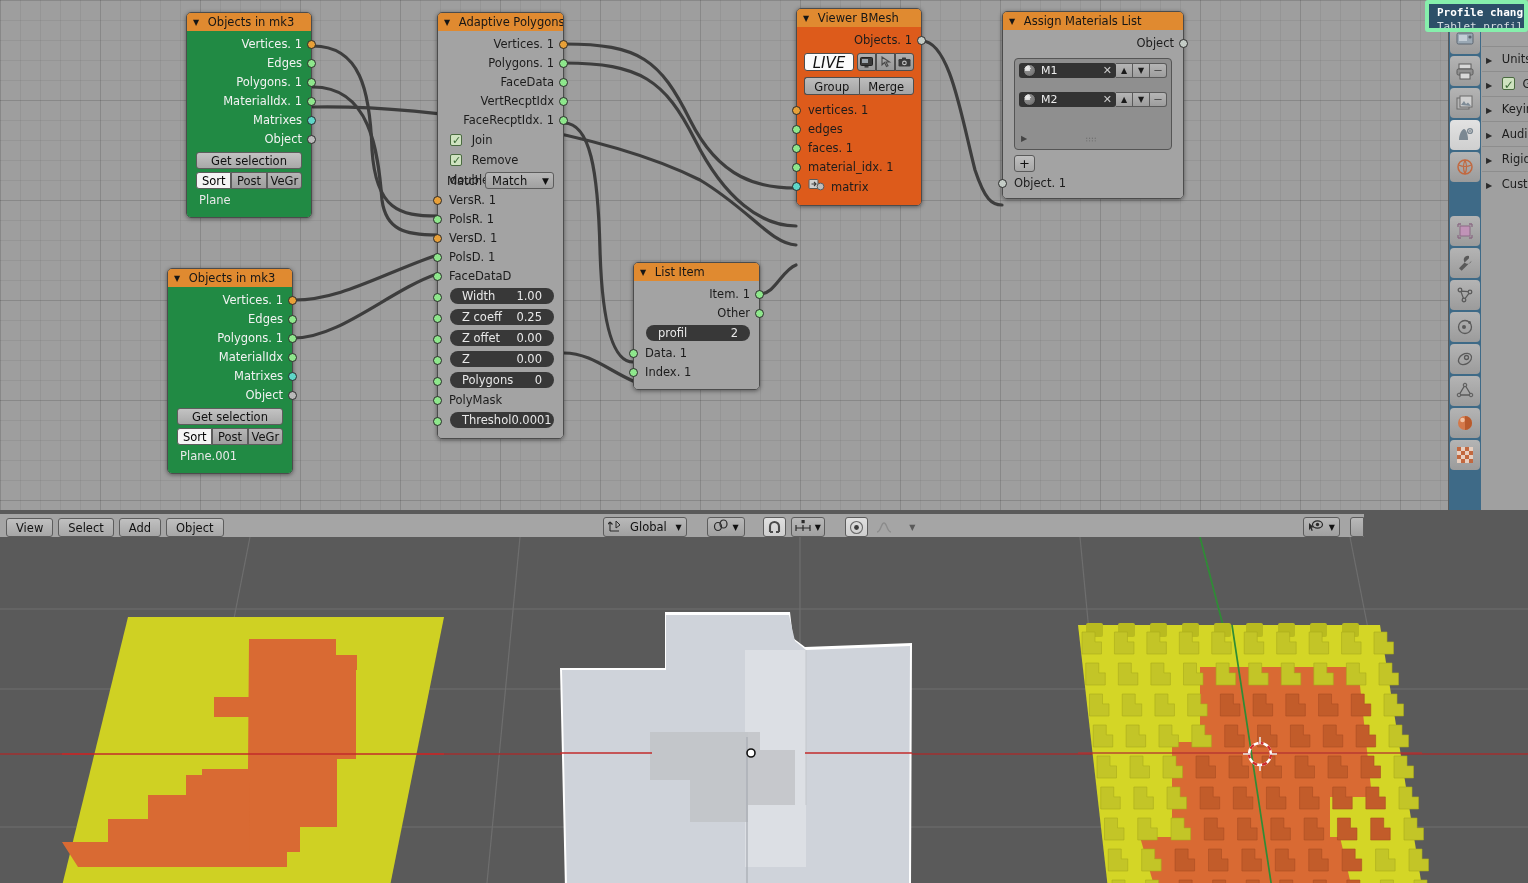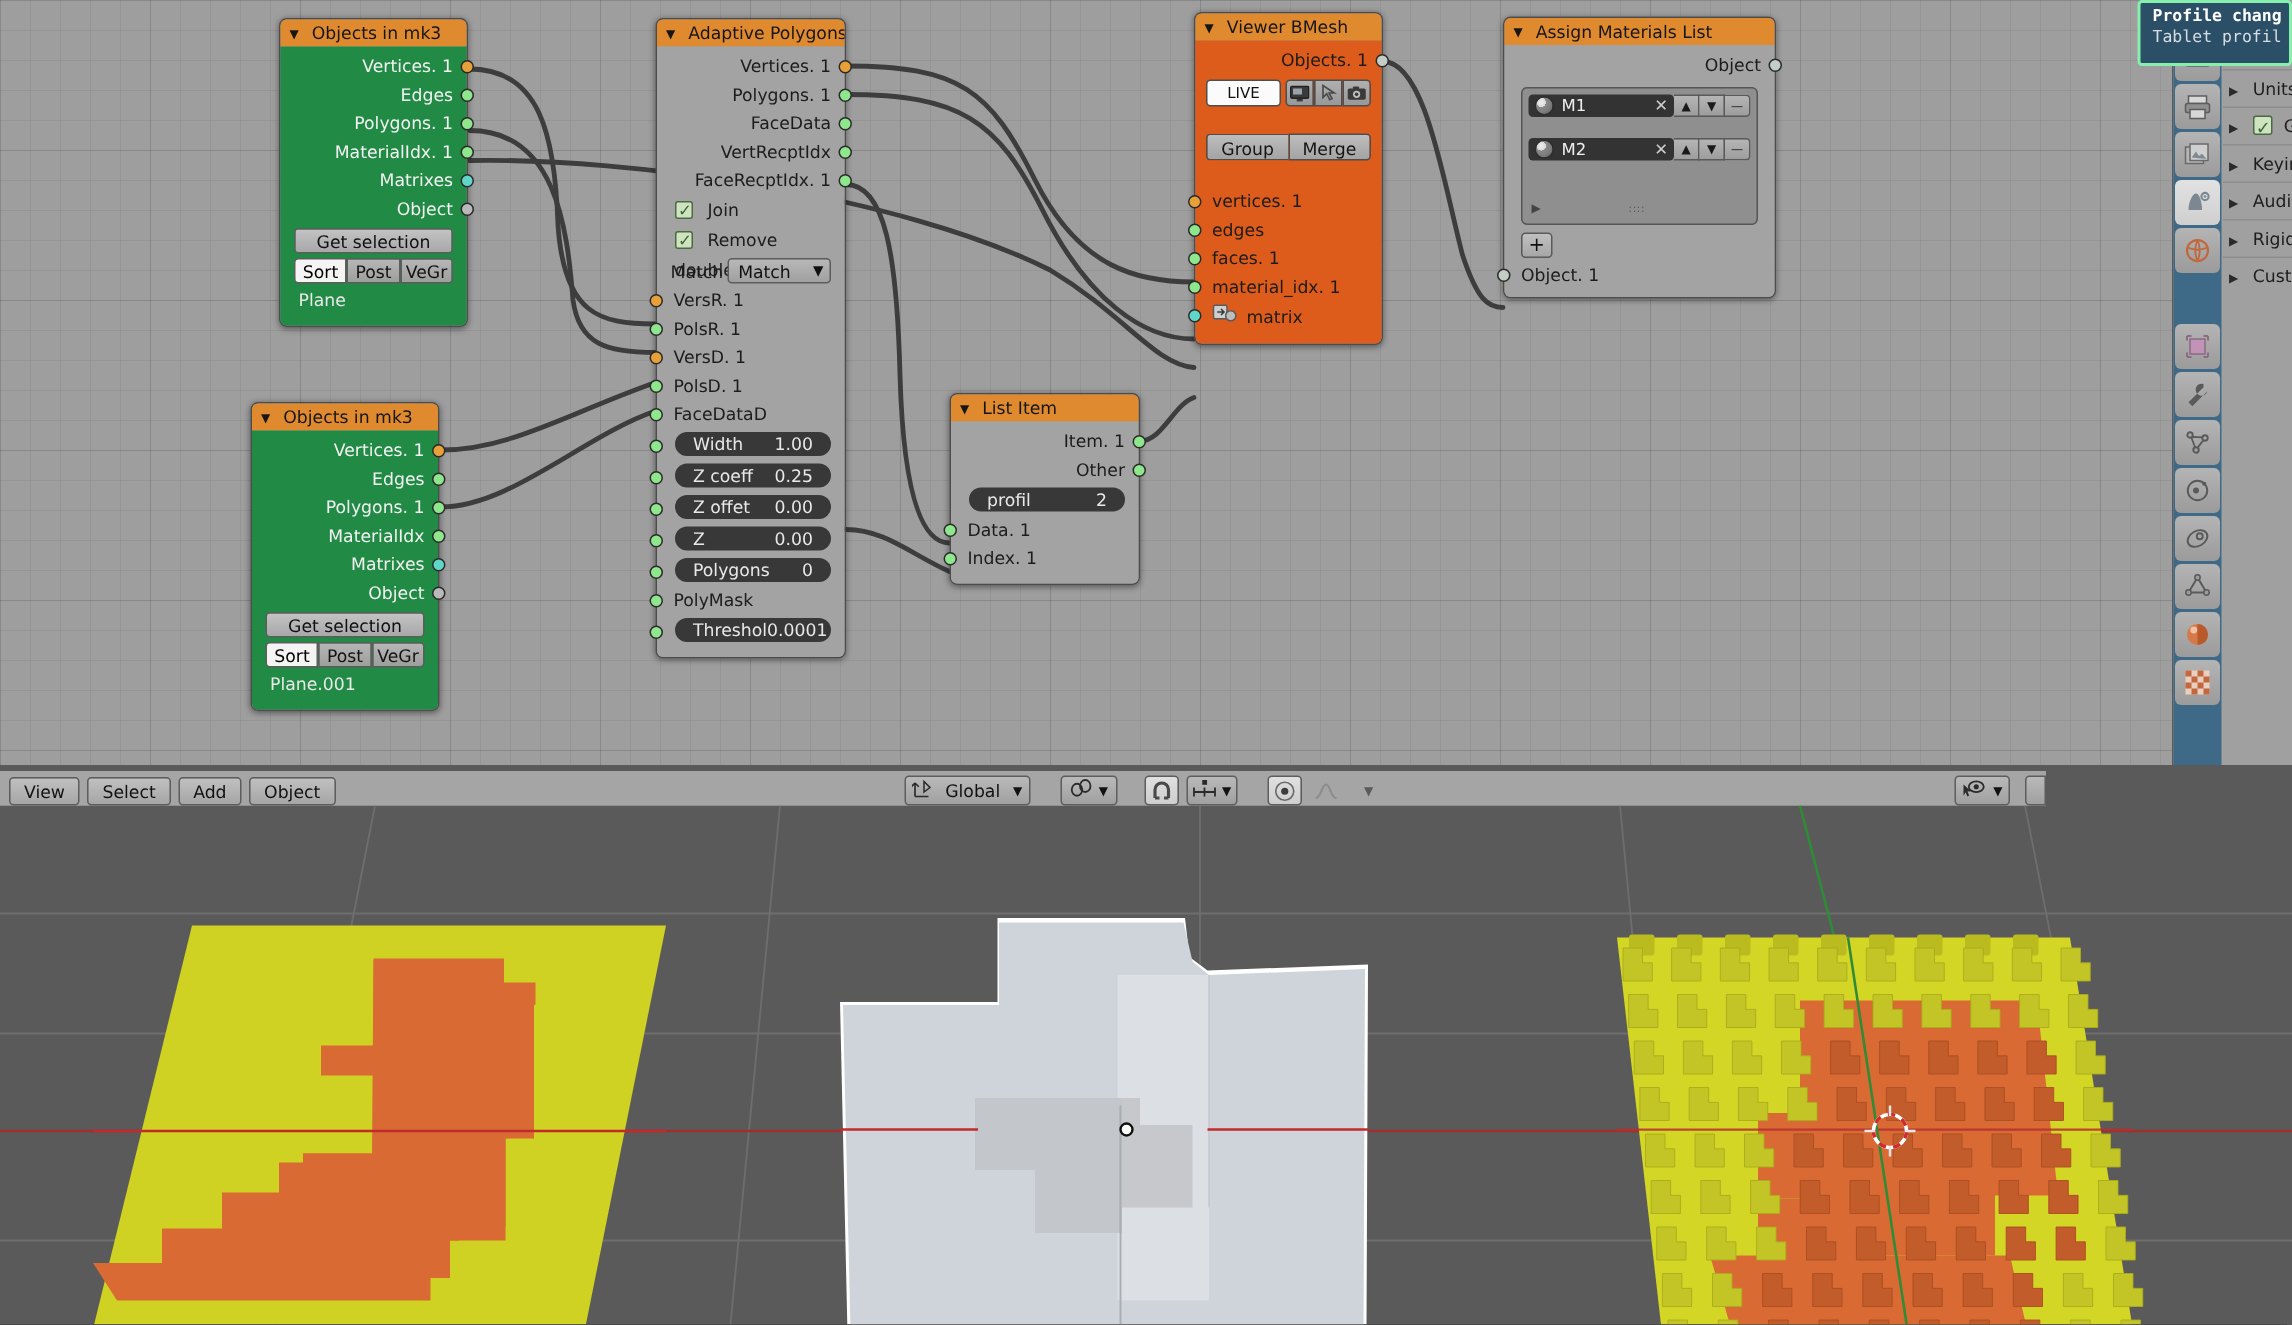--- a/index.html
+++ b/index.html
@@ -101,29 +101,29 @@
   .valbtn{
     margin:2px 9px 2px 12px; height:16px; line-height:16px;
     background:#383838; border-radius:8px; color:#e8e8e8; font-size:11.5px;
     display:flex; justify-content:space-between; padding:0 12px; overflow:hidden;
   }
 
   
   .vb-row1{ display:flex; margin:3px 7px; gap:3px; }
   .vb-live{
     flex:1; background:#fbfbfb; color:#111; text-align:center; height:18px; line-height:18px;
-    border:1px solid #4e4e4e; border-radius:3px; font-size:10px;
+    border:1px solid #4e4e4e; border-radius:3px; font-size:15px;font-style:italic;
   }
   .vb-ic{
     width:19px; height:18px; border:1px solid #4e4e4e;
     background:linear-gradient(#b0b0b0,#989898); display:flex; align-items:center; justify-content:center;
   }
   .vb-ic:first-of-type{ border-radius:3px 0 0 3px;}
   .vb-ic:last-of-type{ border-radius:0 3px 3px 0;}
-  .vb-gm{ display:flex; margin:18px 7px; }
+  .vb-gm{ display:flex; margin:6px 7px; }
   .vb-gm > div{
     flex:1; height:18px; line-height:18px; text-align:center; font-size:11.5px; color:#141414;
     background:linear-gradient(#bdbdbd,#a4a4a4); border:1px solid #4e4e4e;
   }
   .vb-gm > div:first-child{ border-radius:3px 0 0 3px; border-right:none;}
   .vb-gm > div:last-child { border-radius:0 3px 3px 0;}
   .vb-panel{ margin:4px 7px; background:#ababab; border:1px solid #4e4e4e; border-radius:3px; overflow:hidden;}
   .vb-alpha{ height:19px; line-height:19px; background:#3a3a3a; color:#ececec; font-size:11.5px; padding-left:6px;}
   .vb-alpha .dtri{ display:inline-block; margin-right:6px; color:#e9e9e9; font-size:9px;}
   .vb-sel{ height:22px; line-height:22px; text-align:center; color:#181818; font-size:11.5px;}
@@ -190,22 +190,22 @@
              border-top:1px solid #8d8d8d; white-space:nowrap; overflow:hidden;}
   .prop-row .ptri{ display:inline-block; margin-right:6px; font-size:8px; color:#2a2a2a;}
   .prop-row .gchk{
     display:inline-block; width:13px; height:13px; vertical-align:-2px; margin-right:4px;
     background:#cfe3c0; border:1px solid #4a6a40; border-radius:2px; position:relative;
   }
   .prop-row .gchk:after{ content:"✓"; position:absolute; left:1px; top:-5px; font-size:12px; color:#3b6a34; font-weight:bold;}
 
   
   #tooltip{
-    position:absolute; right:0; top:0; width:103px; height:44px;
-    background:#2c4f68; border:2px solid #86efac; border-radius:3px;
+    position:absolute; right:0; top:0; width:103px; height:32px;
+    background:#2c4f68; border:4px solid #86efac; border-radius:3px;
     padding:2px 0 0 8px; z-index:50;
     font-family:"DejaVu Sans Mono","Liberation Mono",monospace; font-size:11px;
     overflow:hidden; white-space:nowrap;
   }
   #tooltip .t1{ color:#ffffff; font-weight:bold; line-height:14px; }
   #tooltip .t2{ color:#d6dde2; line-height:14px; }
 
   
   #viewport{
     position:absolute; left:0; top:510px; width:1528px; height:373px;

